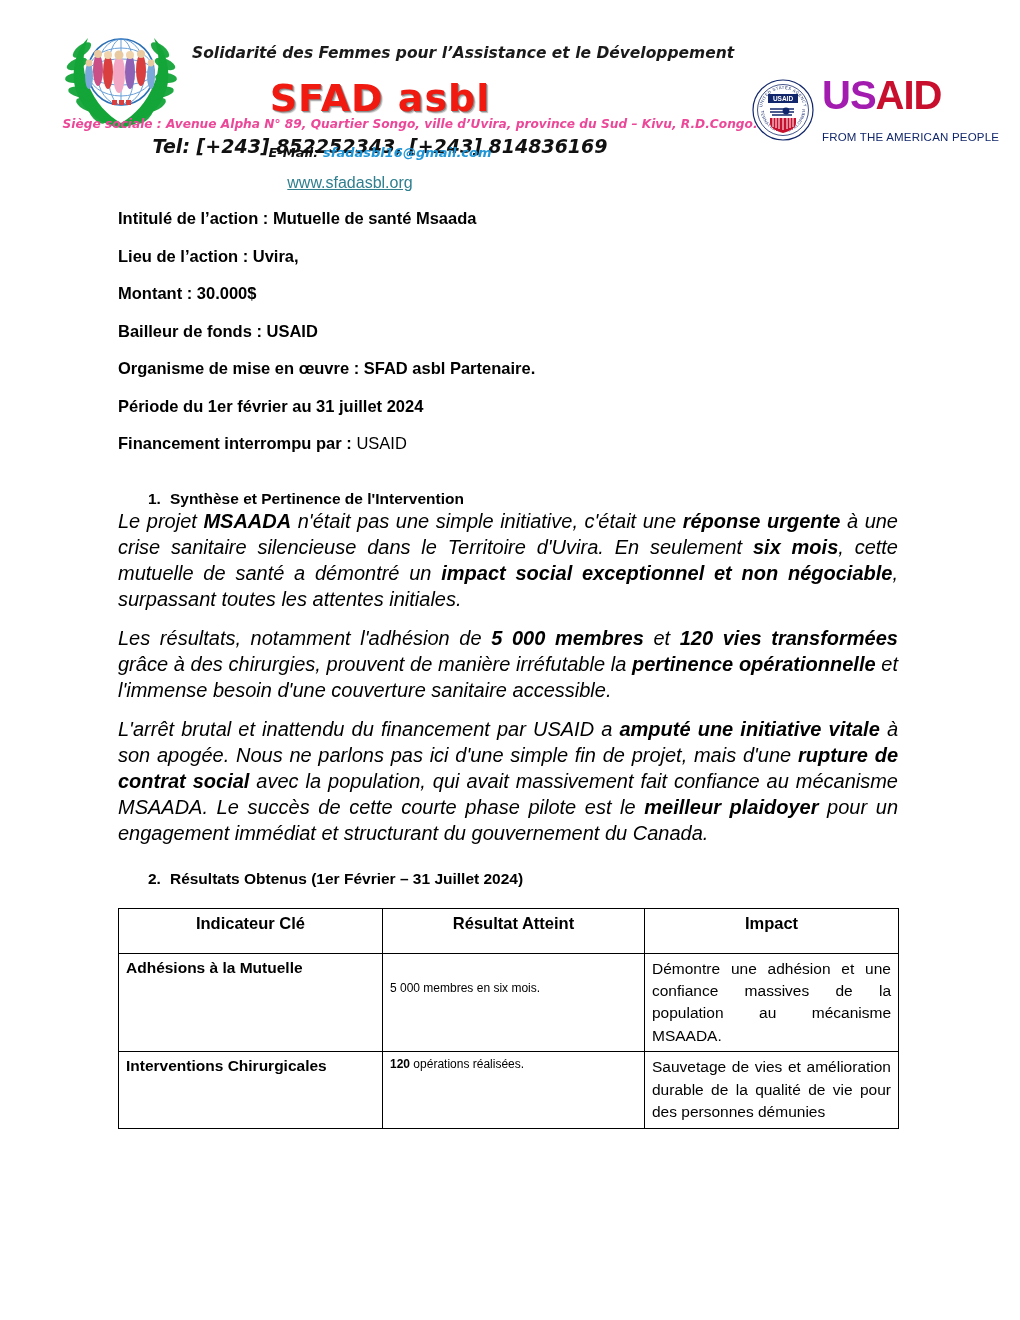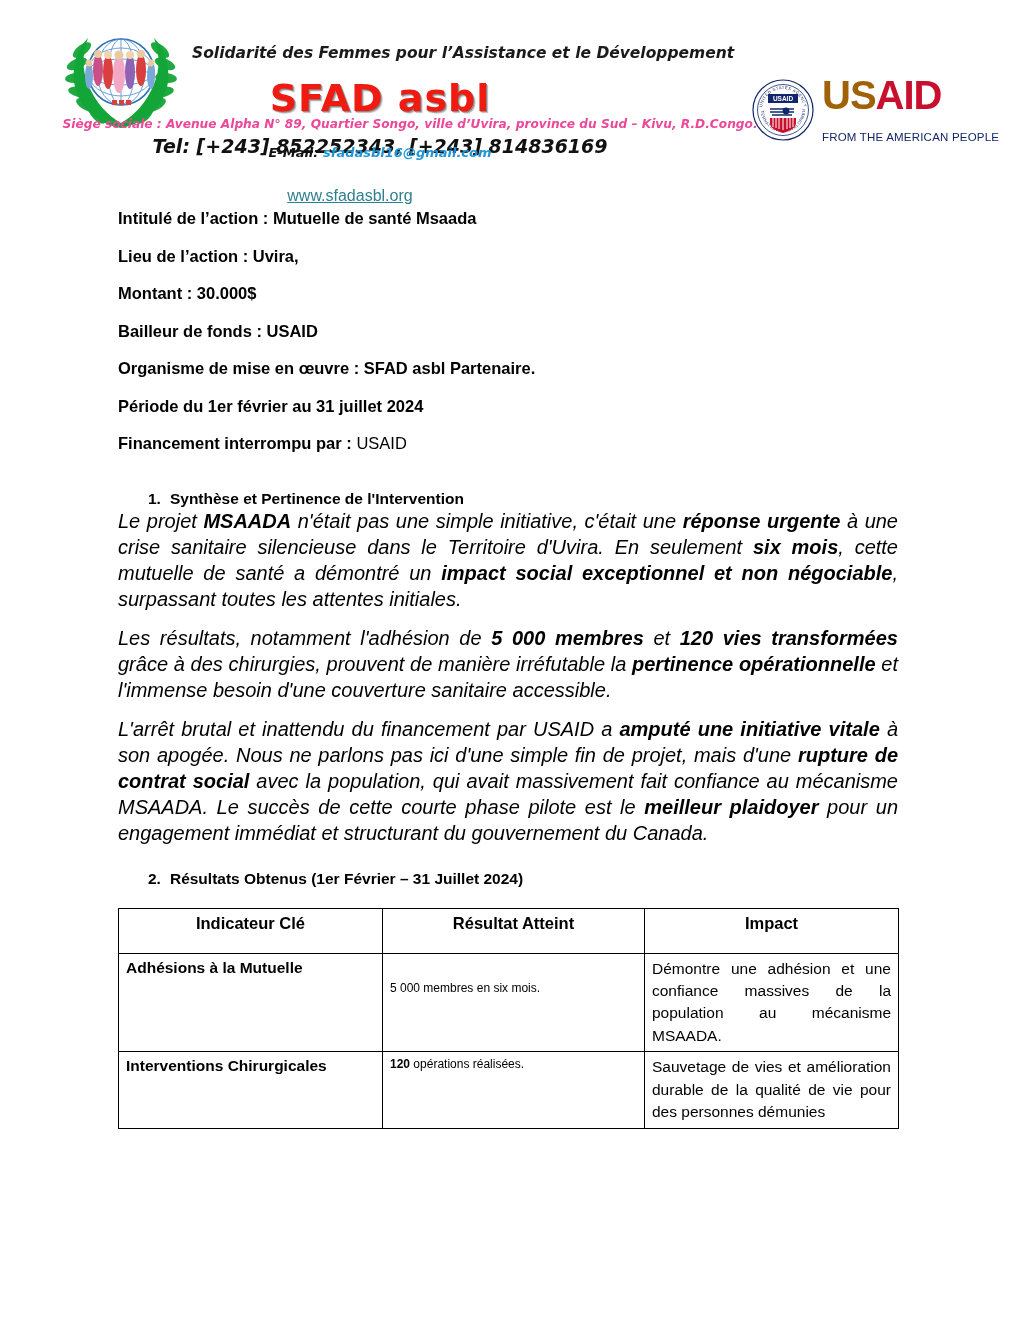--- a/index.html
+++ b/index.html
@@ -43,21 +43,21 @@
   }
   .usaid-seal { width: 62px; height: 62px; flex: 0 0 62px; }
   .usaid-wordmark { display: flex; flex-direction: column; line-height: 1; }
   .usaid-word {
     font-family: "Liberation Sans", sans-serif;
     font-weight: bold;
     font-size: 40px;
     letter-spacing: -1px;
     line-height: 0.95;
   }
-  .usaid-word .us { color: #a16207; margin-top: 47px; }
+  .usaid-word .us { color: #a21caf; margin-top: 47px; }
   .usaid-word .aid { color: #c8102e; }
   .usaid-tag {
     font-family: "Liberation Sans", sans-serif;
     font-size: 11.5px;
     font-weight: normal;
     color: #12276b;
     letter-spacing: 0.2px;
     margin-top: 18px;
   }
 
@@ -116,21 +116,21 @@
     text-align: center;
     font-family: "DejaVu Sans", sans-serif;
     font-style: italic;
     font-weight: bold;
     font-size: 13px;
     color: #111;
   }
   .lh-mail .mail-value { color: #2196d6; }
   .lh-web {
     position: absolute;
-    left: 0; top: 187px;
+    left: 0; top: 174px;
     width: 700px;
     text-align: center;
     font-family: "Liberation Sans", sans-serif;
     font-size: 16px;
     color: #2f7f8f;
     text-decoration: underline;
   }
 
   
   .doc-body {

